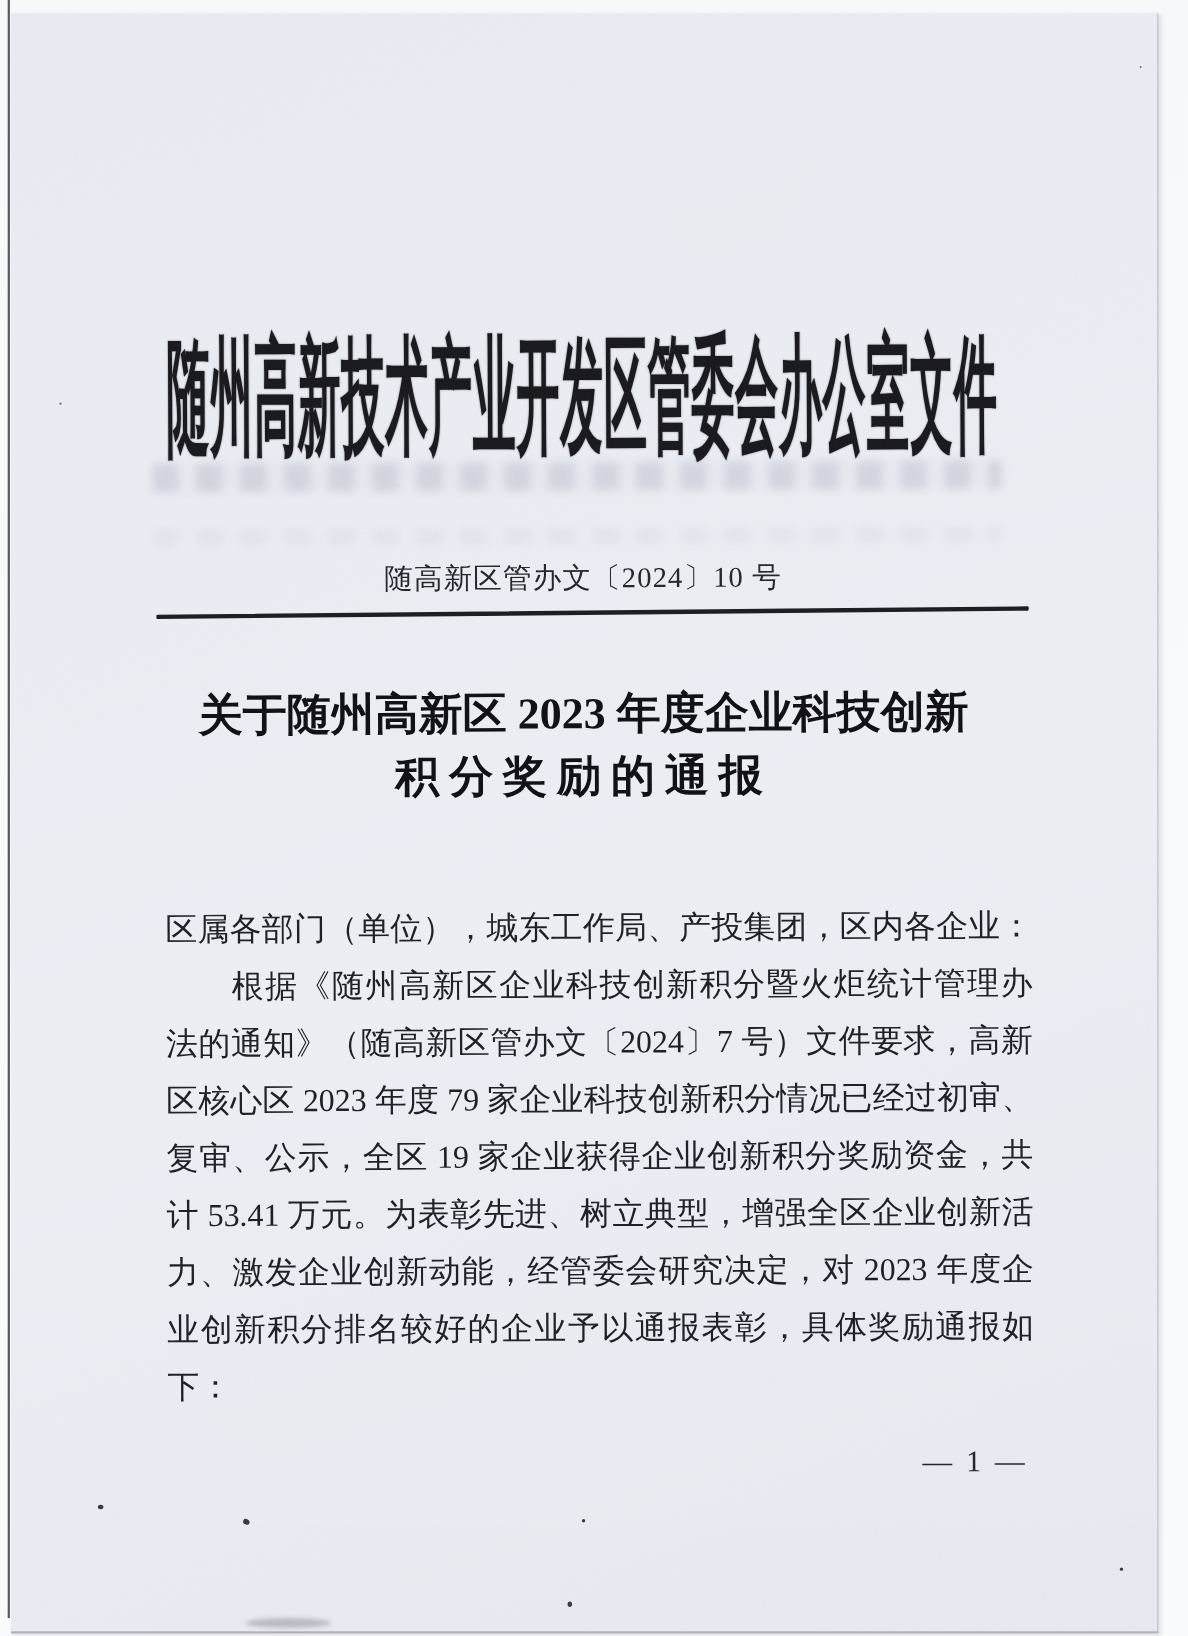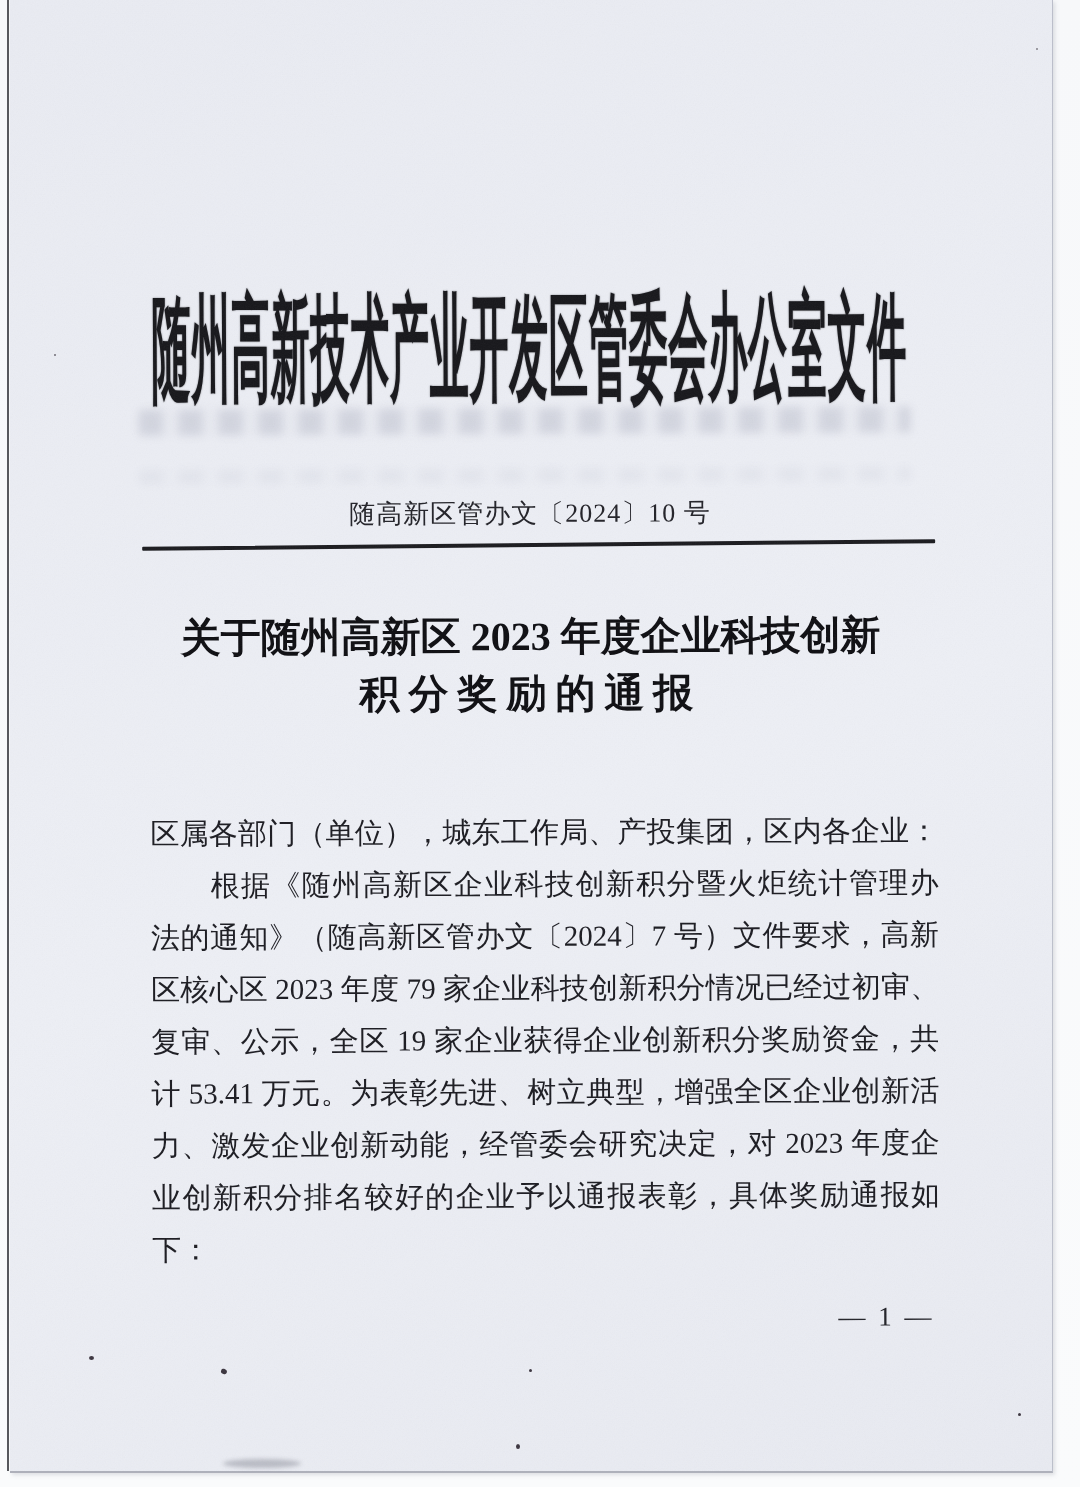--- a/index.html
+++ b/index.html
@@ -16,21 +16,21 @@
     position: relative;
     width: 1080px;
     height: 1487px;
     background: linear-gradient(180deg, #f7f8fa 0%, #fafbfc 100%);
   }
 
   
   .paper {
     position: absolute;
     left: 10px;
-    top: 0;
+    top: 12px;
     width: 1042px;
     height: 1471px;
     background: linear-gradient(160deg, #e9ebf2 0%, #edeff5 55%, #e8eaf1 100%);
     border-right: 1px solid rgba(150,155,170,0.55);
     border-bottom: 2px solid rgba(115,118,130,0.5);
     box-shadow: 2px 2px 4px rgba(140,142,155,0.25);
   }
 
   
   .left-edge-line {

